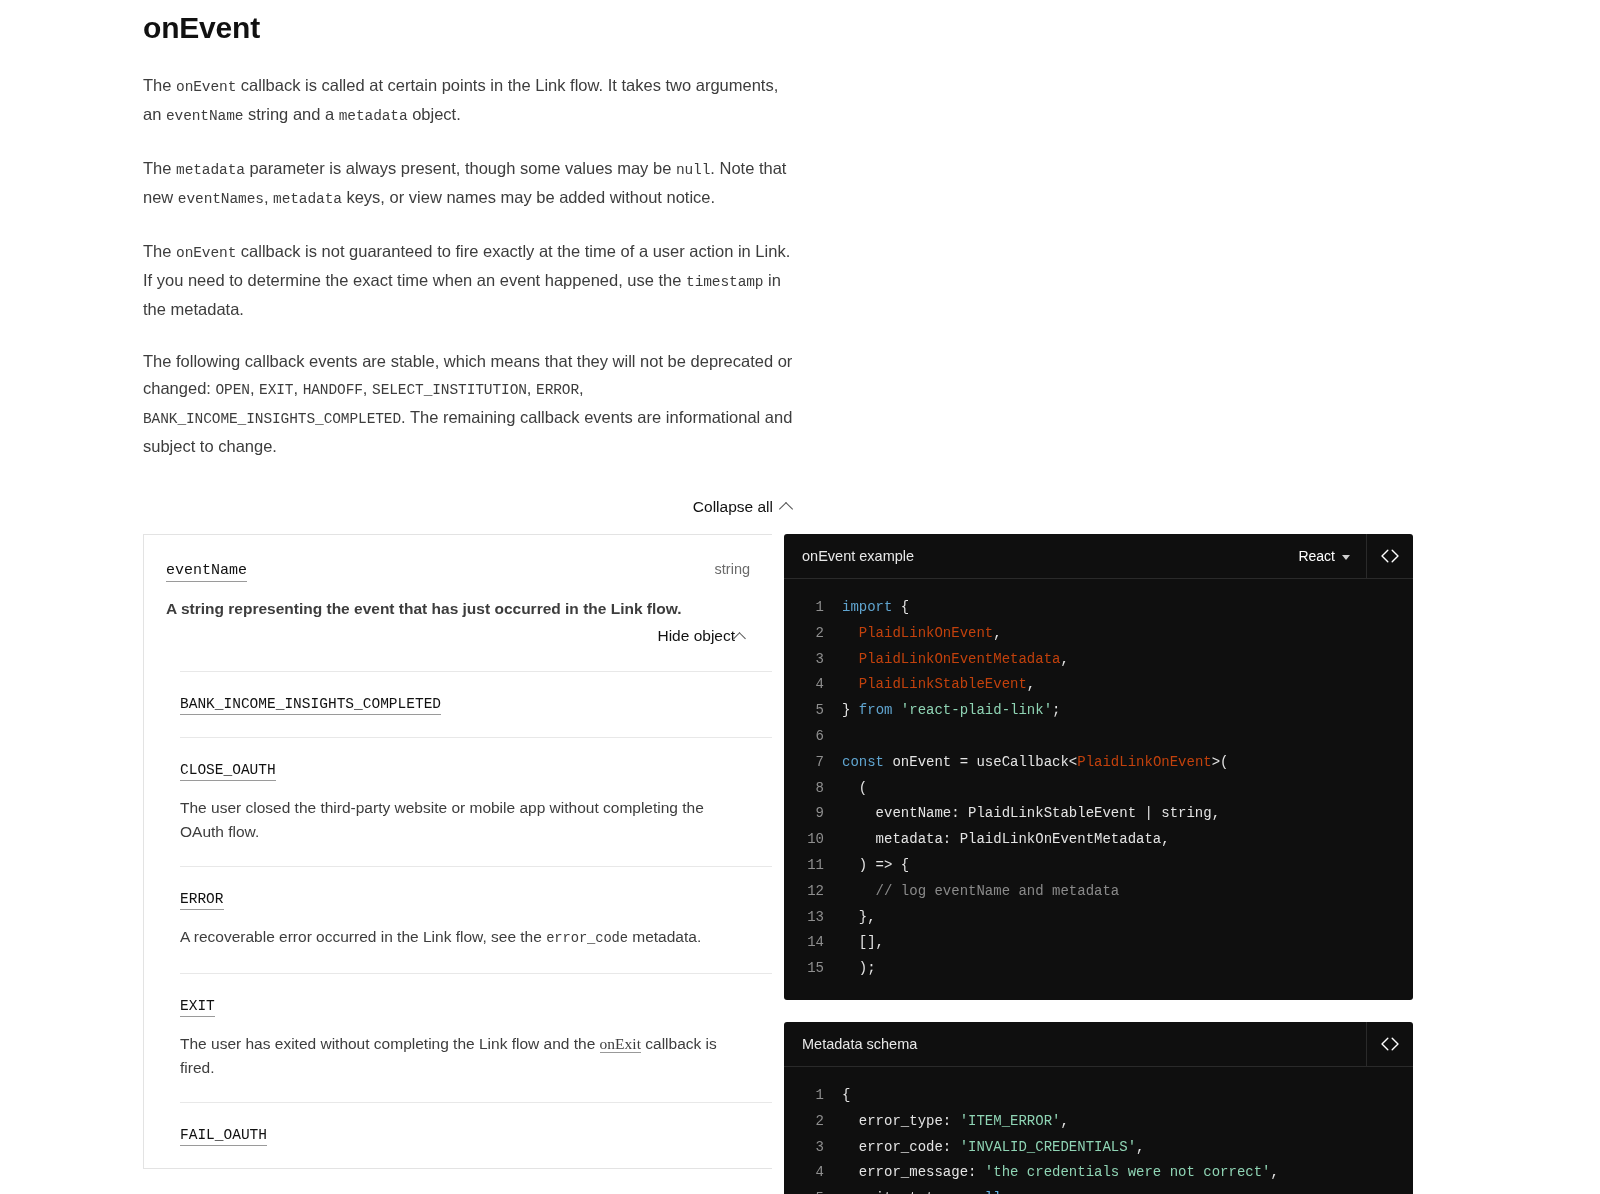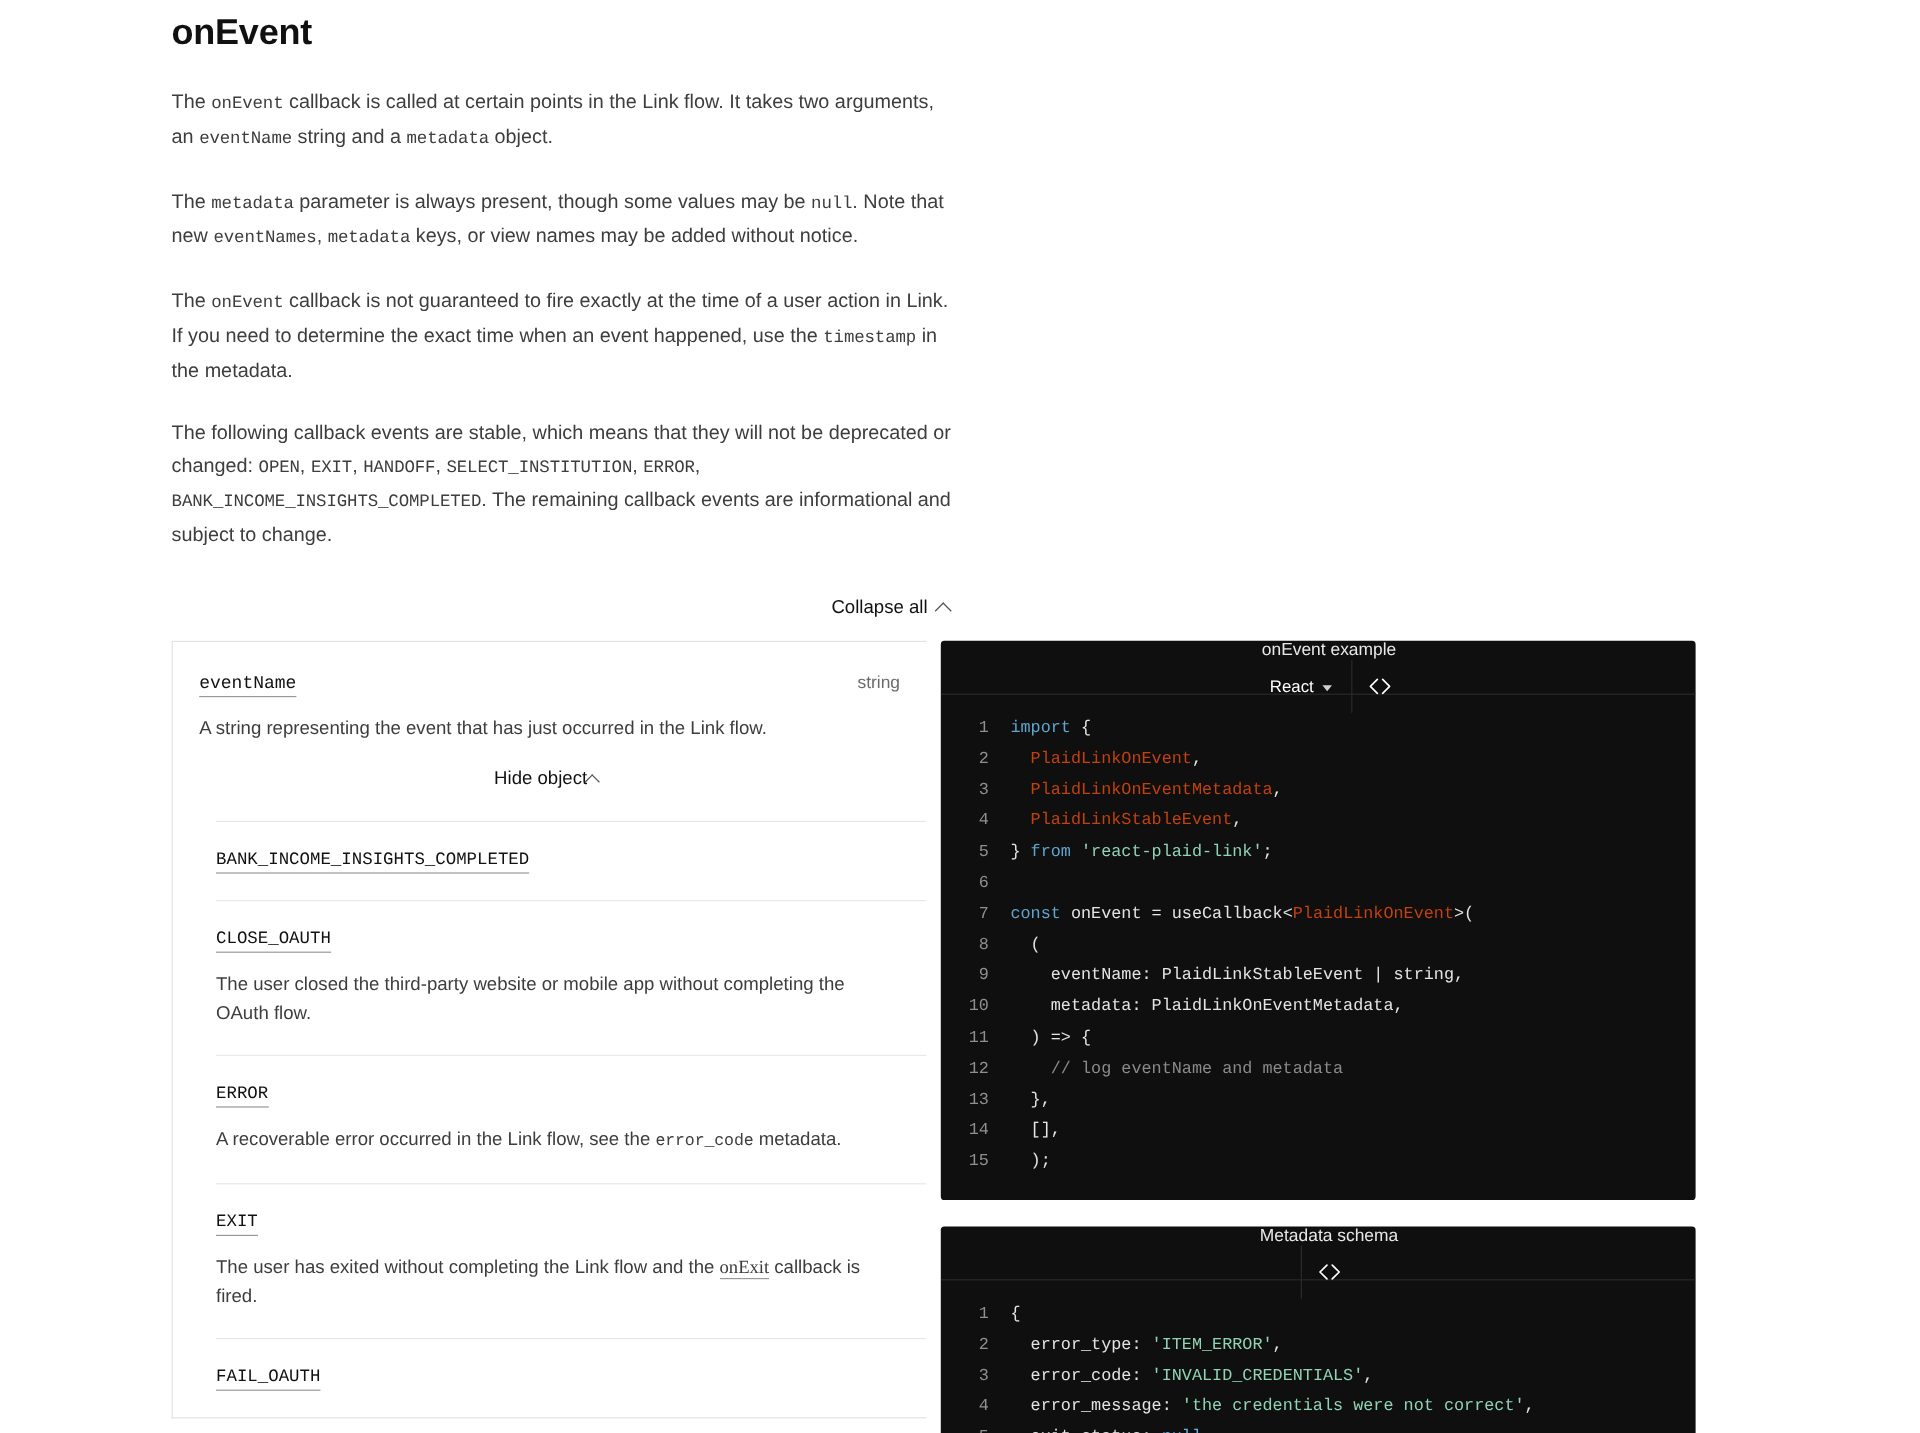--- a/index.html
+++ b/index.html
@@ -124,26 +124,27 @@
   }
   .param-type {
     font-size: 14.5px;
     color: #6b6b6b;
   }
   .param-desc {
     font-size: 15.5px;
     line-height: 24px;
     color: #3d3d3d;
     margin: 15px 0 0 0;
+    font-weight: bold;
   }
   .hide-object-row {
     display: flex;
-    justify-content: center;
-    align-items: center;
-    margin-top: 20px;
+    justify-content: flex-end;
+    align-items: center;
+    margin-top: 6px;
   }
   .hide-object {
     font-size: 15.5px;
     color: #111;
     cursor: pointer;
   }
   .chev-small {
     display: inline-block;
     width: 8px;
     height: 8px;
@@ -201,21 +202,20 @@
     margin-bottom: 22px;
   }
   .code-header {
     height: 44px;
     display: flex;
     align-items: center;
     justify-content: space-between;
     padding: 0 0 0 18px;
     border-bottom: 1px solid #2a2a2a;
     color: #e6e6e6;
-    flex-direction: column;
   }
   .code-title {
     font-size: 14.5px;
     color: #e8e8e8;
   }
   .code-header-right {
     display: flex;
     align-items: center;
     height: 100%;
   }

